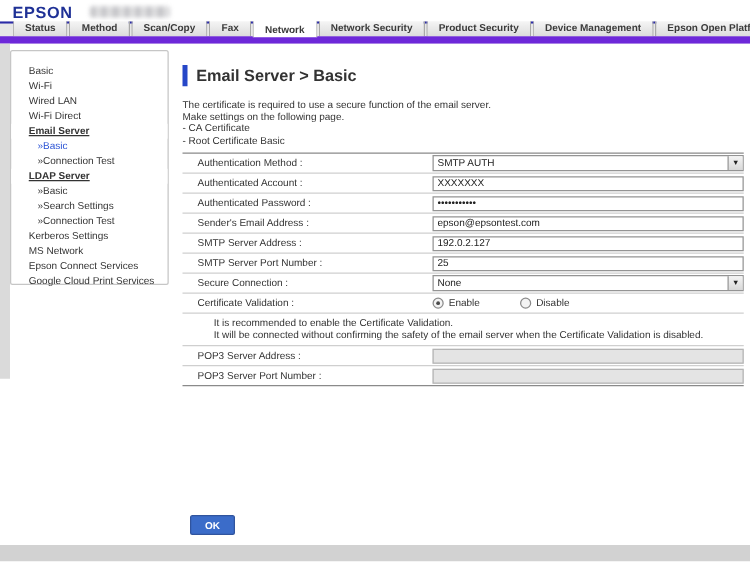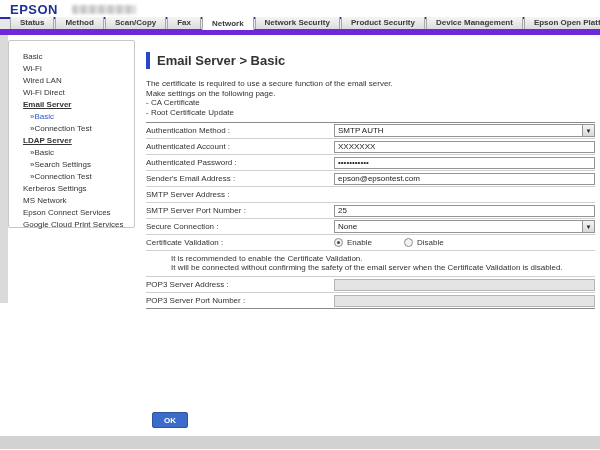--- a/index.html
+++ b/index.html
@@ -42,21 +42,21 @@
   
   .main { position:absolute; left:146px; top:0; right:5px; }
   .titlebox { margin-top:17px; display:flex; align-items:center; }
   .title-accent { width:4px; height:17px; background:#2647c8; margin-right:7px; }
   .page-title { font-size:13px; font-weight:bold; color:#333; }
   .desc { margin-top:10px; font-size:8px; line-height:9.5px; color:#333; }
 
   .ftable { margin-top:5px; border-top:1px solid #8a8a8a; }
   .frow { display:flex; align-items:center; height:16px; border-bottom:1px solid #cfcfcf; }
   .frow.last { border-bottom:1px solid #8a8a8a; }
-  .flabel { width:188px; font-size:8px; color:#333; white-space:nowrap; }
+  .flabel { width:188px; font-size:8px; color:#333; white-space:nowrap;margin-left:12px; }
   .fvalue { flex:1; display:flex; align-items:center; }
 
   .tinput { width:100%; height:12px; border:1px solid #949494; background:#fff;
     font-family:"Liberation Sans", sans-serif; font-size:8px; color:#222; padding:0 3px; }
   .tinput.disabled { background:#e4e4e4; border-color:#b4b4b4; }
   .selectbox { width:100%; height:13px; border:1px solid #949494; background:#fff;
     display:flex; align-items:center; cursor:pointer; }
   .sel-text { flex:1; font-size:8px; color:#222; padding-left:3px; }
   .sel-btn { width:12px; height:11px; background:linear-gradient(#f4f4f4,#d8d8d8);
     border-left:1px solid #949494; font-size:6px; color:#222; display:flex;
@@ -123,21 +123,21 @@
   <div class="main">
     <div class="titlebox">
       <span class="title-accent"></span>
       <span class="page-title">Email Server &gt; Basic</span>
     </div>
 
     <div class="desc">
       <div>The certificate is required to use a secure function of the email server.</div>
       <div>Make settings on the following page.</div>
       <div>- CA Certificate</div>
-      <div>- Root Certificate Update</div>
+      <div>- Root Certificate Basic</div>
     </div>
 
     <div class="ftable">
 
       <div class="frow">
         <div class="flabel">Authentication Method :</div>
         <div class="fvalue">
           <div class="selectbox">
             <span class="sel-text">SMTP AUTH</span>
             <span class="sel-btn">▼</span>
@@ -161,20 +161,23 @@
 
       <div class="frow">
         <div class="flabel">Sender's Email Address :</div>
         <div class="fvalue">
           <input class="tinput" value="epson@epsontest.com" style="">
         </div>
       </div>
 
       <div class="frow">
         <div class="flabel">SMTP Server Address :</div>
+        <div class="fvalue">
+          <input class="tinput" value="192.0.2.127" style="">
+        </div>
       </div>
 
       <div class="frow">
         <div class="flabel">SMTP Server Port Number :</div>
         <div class="fvalue">
           <input class="tinput" value="25" style="">
         </div>
       </div>
 
       <div class="frow">

